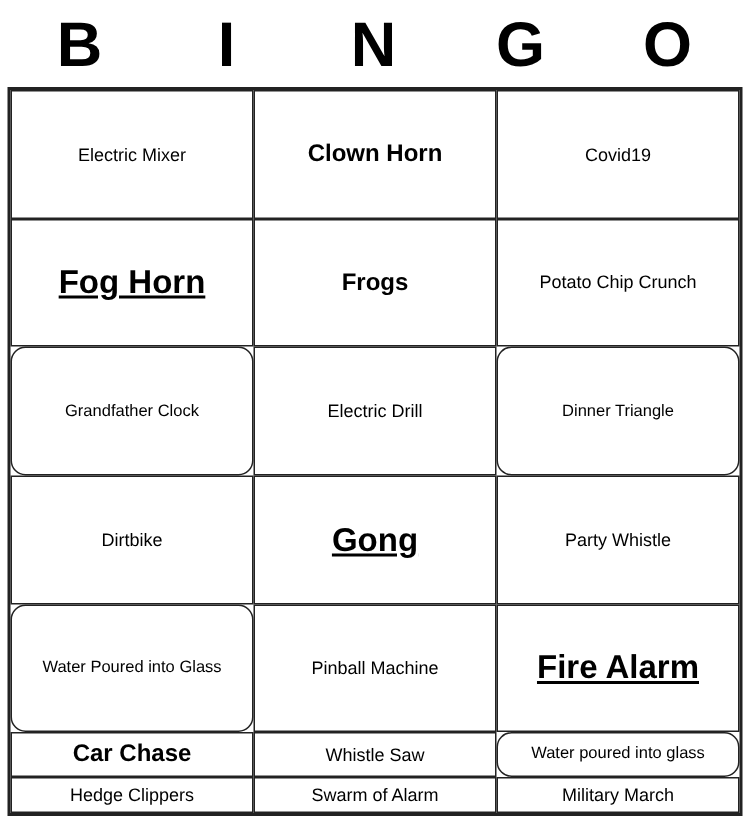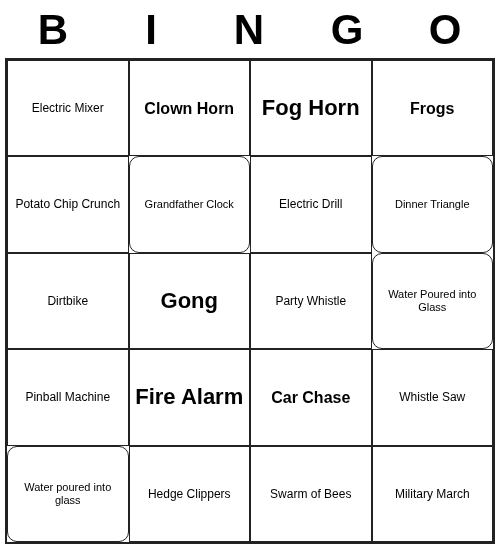--- a/index.html
+++ b/index.html
@@ -21,38 +21,39 @@
       font-weight: bold;
       padding: 6px 0 4px 0;
       letter-spacing: 2px;
     }
     .bingo-title span {
       flex: 1;
       text-align: center;
     }
     .bingo-grid {
       display: grid;
-      grid-template-columns: repeat(4, 1fr);
+      grid-template-columns: repeat(3, 1fr);
       grid-template-rows: repeat(5, 1fr);
       width: 490px;
       height: 488px;
       border: 2px solid #222;
     }
     .bingo-cell {
       border: 1px solid #222;
       display: flex;
       align-items: center;
       justify-content: center;
       text-align: center;
       padding: 4px;
       line-height: 1.2;
     }
     .bingo-cell.large {
       font-size: 22px;
       font-weight: bold;
+      text-decoration: underline;
     }
     .bingo-cell.medium {
       font-size: 16px;
       font-weight: bold;
     }
     .bingo-cell.small {
       font-size: 12px;
     }
     .bingo-cell.xsmall {
       font-size: 11px;
@@ -66,31 +67,32 @@
   <span>B</span>
   <span>I</span>
   <span>N</span>
   <span>G</span>
   <span>O</span>
 </div>
 
 <div class="bingo-grid">
 <div class="bingo-cell small">Electric Mixer</div>
     <div class="bingo-cell medium">Clown Horn</div>
+    <div class="bingo-cell small">Covid19</div>
     <div class="bingo-cell large">Fog Horn</div>
     <div class="bingo-cell medium">Frogs</div>
     <div class="bingo-cell small">Potato Chip Crunch</div>
     <div class="bingo-cell xsmall">Grandfather Clock</div>
     <div class="bingo-cell small">Electric Drill</div>
     <div class="bingo-cell xsmall">Dinner Triangle</div>
     <div class="bingo-cell small">Dirtbike</div>
     <div class="bingo-cell large">Gong</div>
     <div class="bingo-cell small">Party Whistle</div>
     <div class="bingo-cell xsmall">Water Poured into Glass</div>
     <div class="bingo-cell small">Pinball Machine</div>
     <div class="bingo-cell large">Fire Alarm</div>
     <div class="bingo-cell medium">Car Chase</div>
     <div class="bingo-cell small">Whistle Saw</div>
     <div class="bingo-cell xsmall">Water poured into glass</div>
     <div class="bingo-cell small">Hedge Clippers</div>
-    <div class="bingo-cell small">Swarm of Bees</div>
+    <div class="bingo-cell small">Swarm of Alarm</div>
     <div class="bingo-cell small">Military March</div>
   </div>
 
 </body></html>

